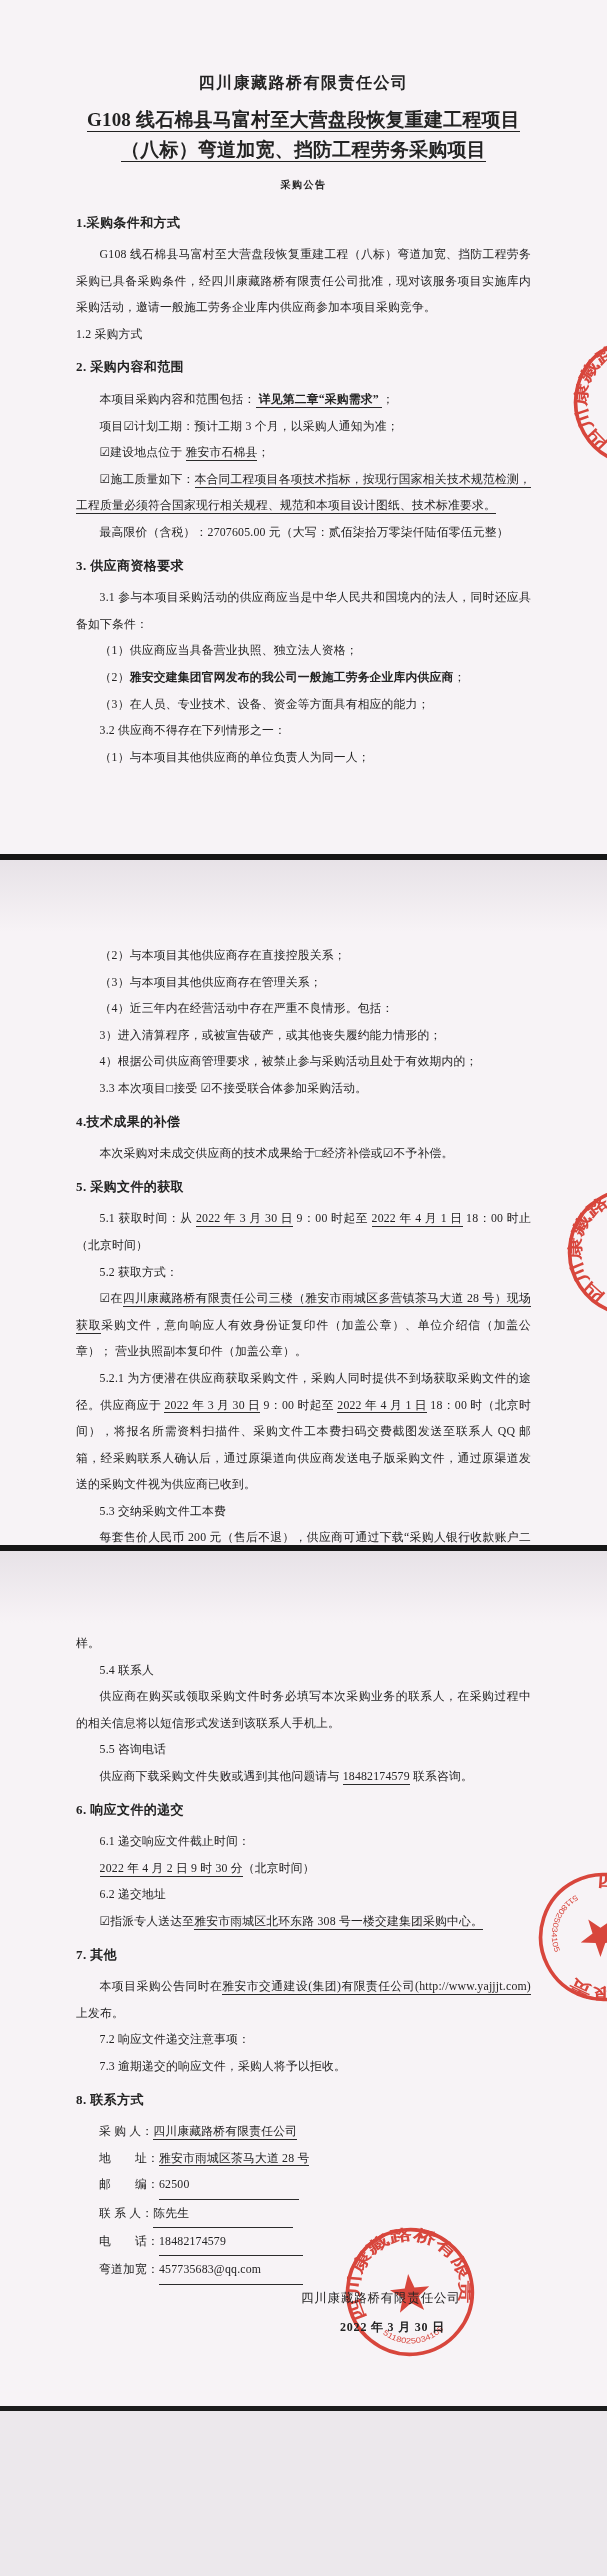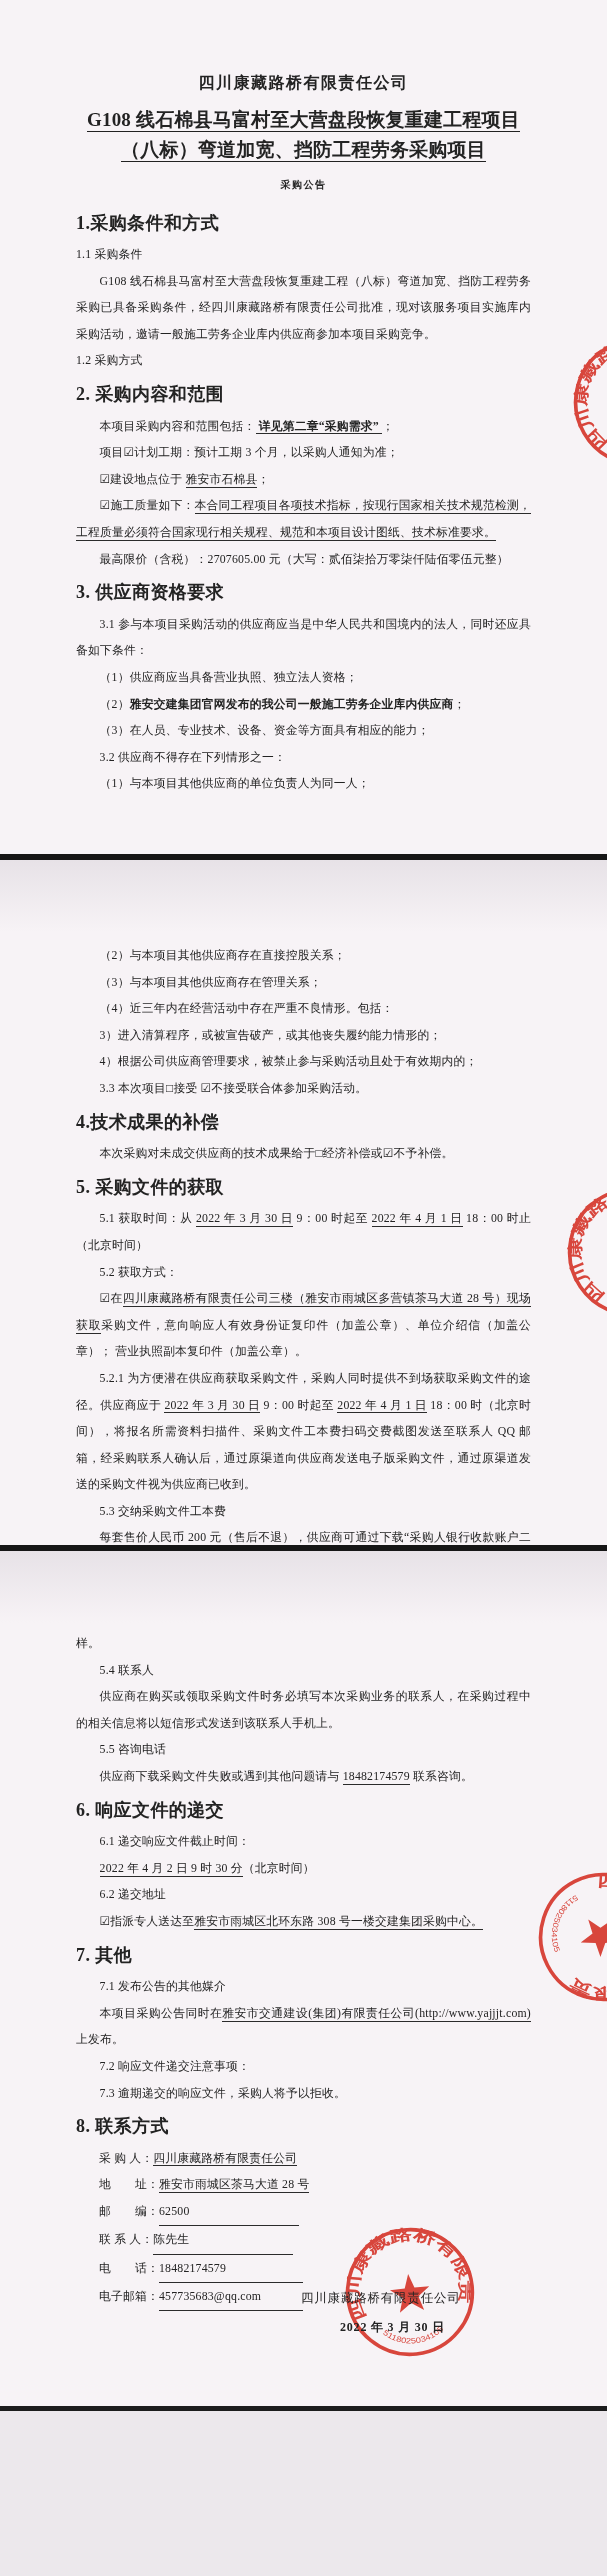--- a/index.html
+++ b/index.html
@@ -9,42 +9,41 @@
   #p2{height:685px;padding-top:82px;}
   #p3{height:855px;padding-top:79px;}
   .sep{height:6px;background:#161616;}
   .botbar{height:5.3px;background:#1d1d1d;}
   .shade{position:absolute;top:0;left:0;right:0;height:72px;background:linear-gradient(#e7e2e7,rgba(231,226,231,0));pointer-events:none;}
   .blk{font-size:11.8px;line-height:26.6px;text-align:justify;letter-spacing:0.2px;}
   .t1{text-align:center;font-size:16px;font-weight:bold;line-height:38px;letter-spacing:1.5px;}
   .t2{text-align:center;font-size:19px;font-weight:bold;line-height:30px;padding:3px 0 1.5px 0;}
   .t2 .u{border-bottom:1.1px solid #222;}
   .t3{text-align:center;font-size:10px;font-weight:bold;line-height:36px;letter-spacing:1.5px;}
-  .h1{font-size:18px;font-weight:bold;line-height:28px;margin:6px 0 4.6px 0;text-align:left;letter-spacing:0.4px;}
+  .h1{font-size:13px;font-weight:bold;line-height:28px;margin:6px 0 4.6px 0;text-align:left;letter-spacing:0.4px;}
   .ind{text-indent:2em;}
   .u{border-bottom:0.8px solid #2b2b2b;padding-bottom:0.8px;}
   .b{font-weight:bold;}
   .fill{display:inline-block;border-bottom:0.8px solid #2b2b2b;text-indent:0;}
   .field{margin-left:23px;}
   .seal{position:absolute;width:134px;height:134px;opacity:0.93;pointer-events:none;}
   .sig{position:absolute;font-size:12.5px;letter-spacing:0.8px;white-space:nowrap;}
   .sig-date{font-weight:bold;font-size:12px;}
 </style>
 </head>
 <body>
 
 <div>
 
   <div class="page" id="p1">
     <div class="blocks">
         <div class="blk t1"><span>四川康藏路桥有限责任公司</span></div>
         <div class="blk t2"><span class="u">G108 线石棉县马富村至大营盘段恢复重建工程项目（八标）弯道加宽、挡防工程劳务采购项目</span></div>
         <div class="blk t3"><span>采购公告</span></div>
         <div class="blk h1"><span>1.采购条件和方式</span></div>
-        <div class="blk p"><span>1.1 采购条件</span></div>
         <div class="blk p ind"><span>G108 线石棉县马富村至大营盘段恢复重建工程（八标）弯道加宽、挡防工程劳务采购已具备采购条件，经四川康藏路桥有限责任公司批准，现对该服务项目实施库内采购活动，邀请一般施工劳务企业库内供应商参加本项目采购竞争。</span></div>
         <div class="blk p"><span>1.2 采购方式</span></div>
         <div class="blk h1"><span>2. 采购内容和范围</span></div>
         <div class="blk p ind"><span>本项目采购内容和范围包括：</span><span class="u b"> 详见第二章“采购需求” </span><span>；</span></div>
         <div class="blk p ind"><span>项目☑计划工期：预计工期 3 个月，以采购人通知为准；</span></div>
         <div class="blk p ind"><span>☑建设地点位于 </span><span class="u">雅安市石棉县</span><span>；</span></div>
         <div class="blk p ind"><span>☑施工质量如下：</span><span class="u">本合同工程项目各项技术指标，按现行国家相关技术规范检测，工程质量必须符合国家现行相关规程、规范和本项目设计图纸、技术标准要求。</span></div>
         <div class="blk p ind"><span>最高限价（含税）：2707605.00 元（大写：贰佰柒拾万零柒仟陆佰零伍元整）</span></div>
         <div class="blk h1"><span>3.  供应商资格要求</span></div>
         <div class="blk p ind"><span>3.1 参与本项目采购活动的供应商应当是中华人民共和国境内的法人，同时还应具备如下条件：</span></div>
@@ -104,31 +103,30 @@
         <div class="blk p ind"><span>5.4 联系人</span></div>
         <div class="blk p ind"><span>供应商在购买或领取采购文件时务必填写本次采购业务的联系人，在采购过程中的相关信息将以短信形式发送到该联系人手机上。</span></div>
         <div class="blk p ind"><span>5.5 咨询电话</span></div>
         <div class="blk p ind"><span>供应商下载采购文件失败或遇到其他问题请与 </span><span class="u">18482174579</span><span> 联系咨询。</span></div>
         <div class="blk h1"><span>6. 响应文件的递交</span></div>
         <div class="blk p ind"><span>6.1 递交响应文件截止时间：</span></div>
         <div class="blk p ind"><span class="u">2022 年 4 月 2 日 9 时 30 分</span><span>（北京时间）</span></div>
         <div class="blk p ind"><span>6.2 递交地址</span></div>
         <div class="blk p ind"><span>☑指派专人送达至</span><span class="u">雅安市雨城区北环东路 308 号一楼交建集团采购中心。</span></div>
         <div class="blk h1"><span>7. 其他</span></div>
-        <div class="blk p ind"><span>7.1 发布公告的其他媒介</span></div>
         <div class="blk p ind"><span>本项目采购公告同时在</span><span class="u">雅安市交通建设(集团)有限责任公司(http://www.yajjjt.com)</span><span>上发布。</span></div>
         <div class="blk p ind"><span>7.2 响应文件递交注意事项：</span></div>
         <div class="blk p ind"><span>7.3 逾期递交的响应文件，采购人将予以拒收。</span></div>
         <div class="blk h1"><span>8. 联系方式</span></div>
         <div class="blk field"><span>采 购 人：</span><span class="u">四川康藏路桥有限责任公司</span></div>
         <div class="blk field"><span>地　　址：</span><span class="u">雅安市雨城区茶马大道 28 号</span></div>
         <div class="blk field"><span>邮　　编：</span><span class="u fill" style="min-width: 140px;"> 62500</span></div>
         <div class="blk field"><span>联 系 人：</span><span class="u fill" style="min-width: 140px;"> 陈先生</span></div>
         <div class="blk field"><span>电　　话：</span><span class="u fill" style="min-width: 144px;">18482174579</span></div>
-        <div class="blk field"><span>电子邮箱：</span><span class="u fill" style="min-width: 144px;"> 457735683@qq.com</span></div>
+        <div class="blk field"><span>弯道加宽：</span><span class="u fill" style="min-width: 144px;"> 457735683@qq.com</span></div>
       </div>
     <div class="seal seal-slot" style="left:536px;top:319px;transform:rotate(108deg);"><svg viewBox="0 0 200 200" width="100%" height="100%" xmlns="http://www.w3.org/2000/svg">
           <circle cx="100" cy="100" r="93" fill="none" stroke="#d6392f" stroke-width="5.5"></circle>
           <path id="sealtop2" d="M 32,132 A 76,76 0 1 1 168,132" fill="none"></path>
           <text fill="#d6392f" font-size="23" font-weight="bold" font-family="Liberation Sans, sans-serif"><textPath href="#sealtop2" startOffset="0" textLength="400" lengthAdjust="spacingAndGlyphs">四川康藏路桥有限责任公司</textPath></text>
           <path id="sealbot2" d="M 50,155 A 68,68 0 0 0 150,155" fill="none"></path>
           <text fill="#d6392f" font-size="11.5" font-family="Liberation Sans, sans-serif"><textPath href="#sealbot2" startOffset="4" textLength="100" lengthAdjust="spacingAndGlyphs">5118025034105</textPath></text>
           <polygon fill="#d6392f" points="100,73 107.3,94 129.5,94.4 111.8,107.8 118.2,129.1 100,116.4 81.8,129.1 88.2,107.8 70.5,94.4 92.7,94"></polygon>
         </svg></div>
     <div class="seal seal-slot" style="left:343px;top:674px;transform:rotate(-6deg);"><svg viewBox="0 0 200 200" width="100%" height="100%" xmlns="http://www.w3.org/2000/svg">

